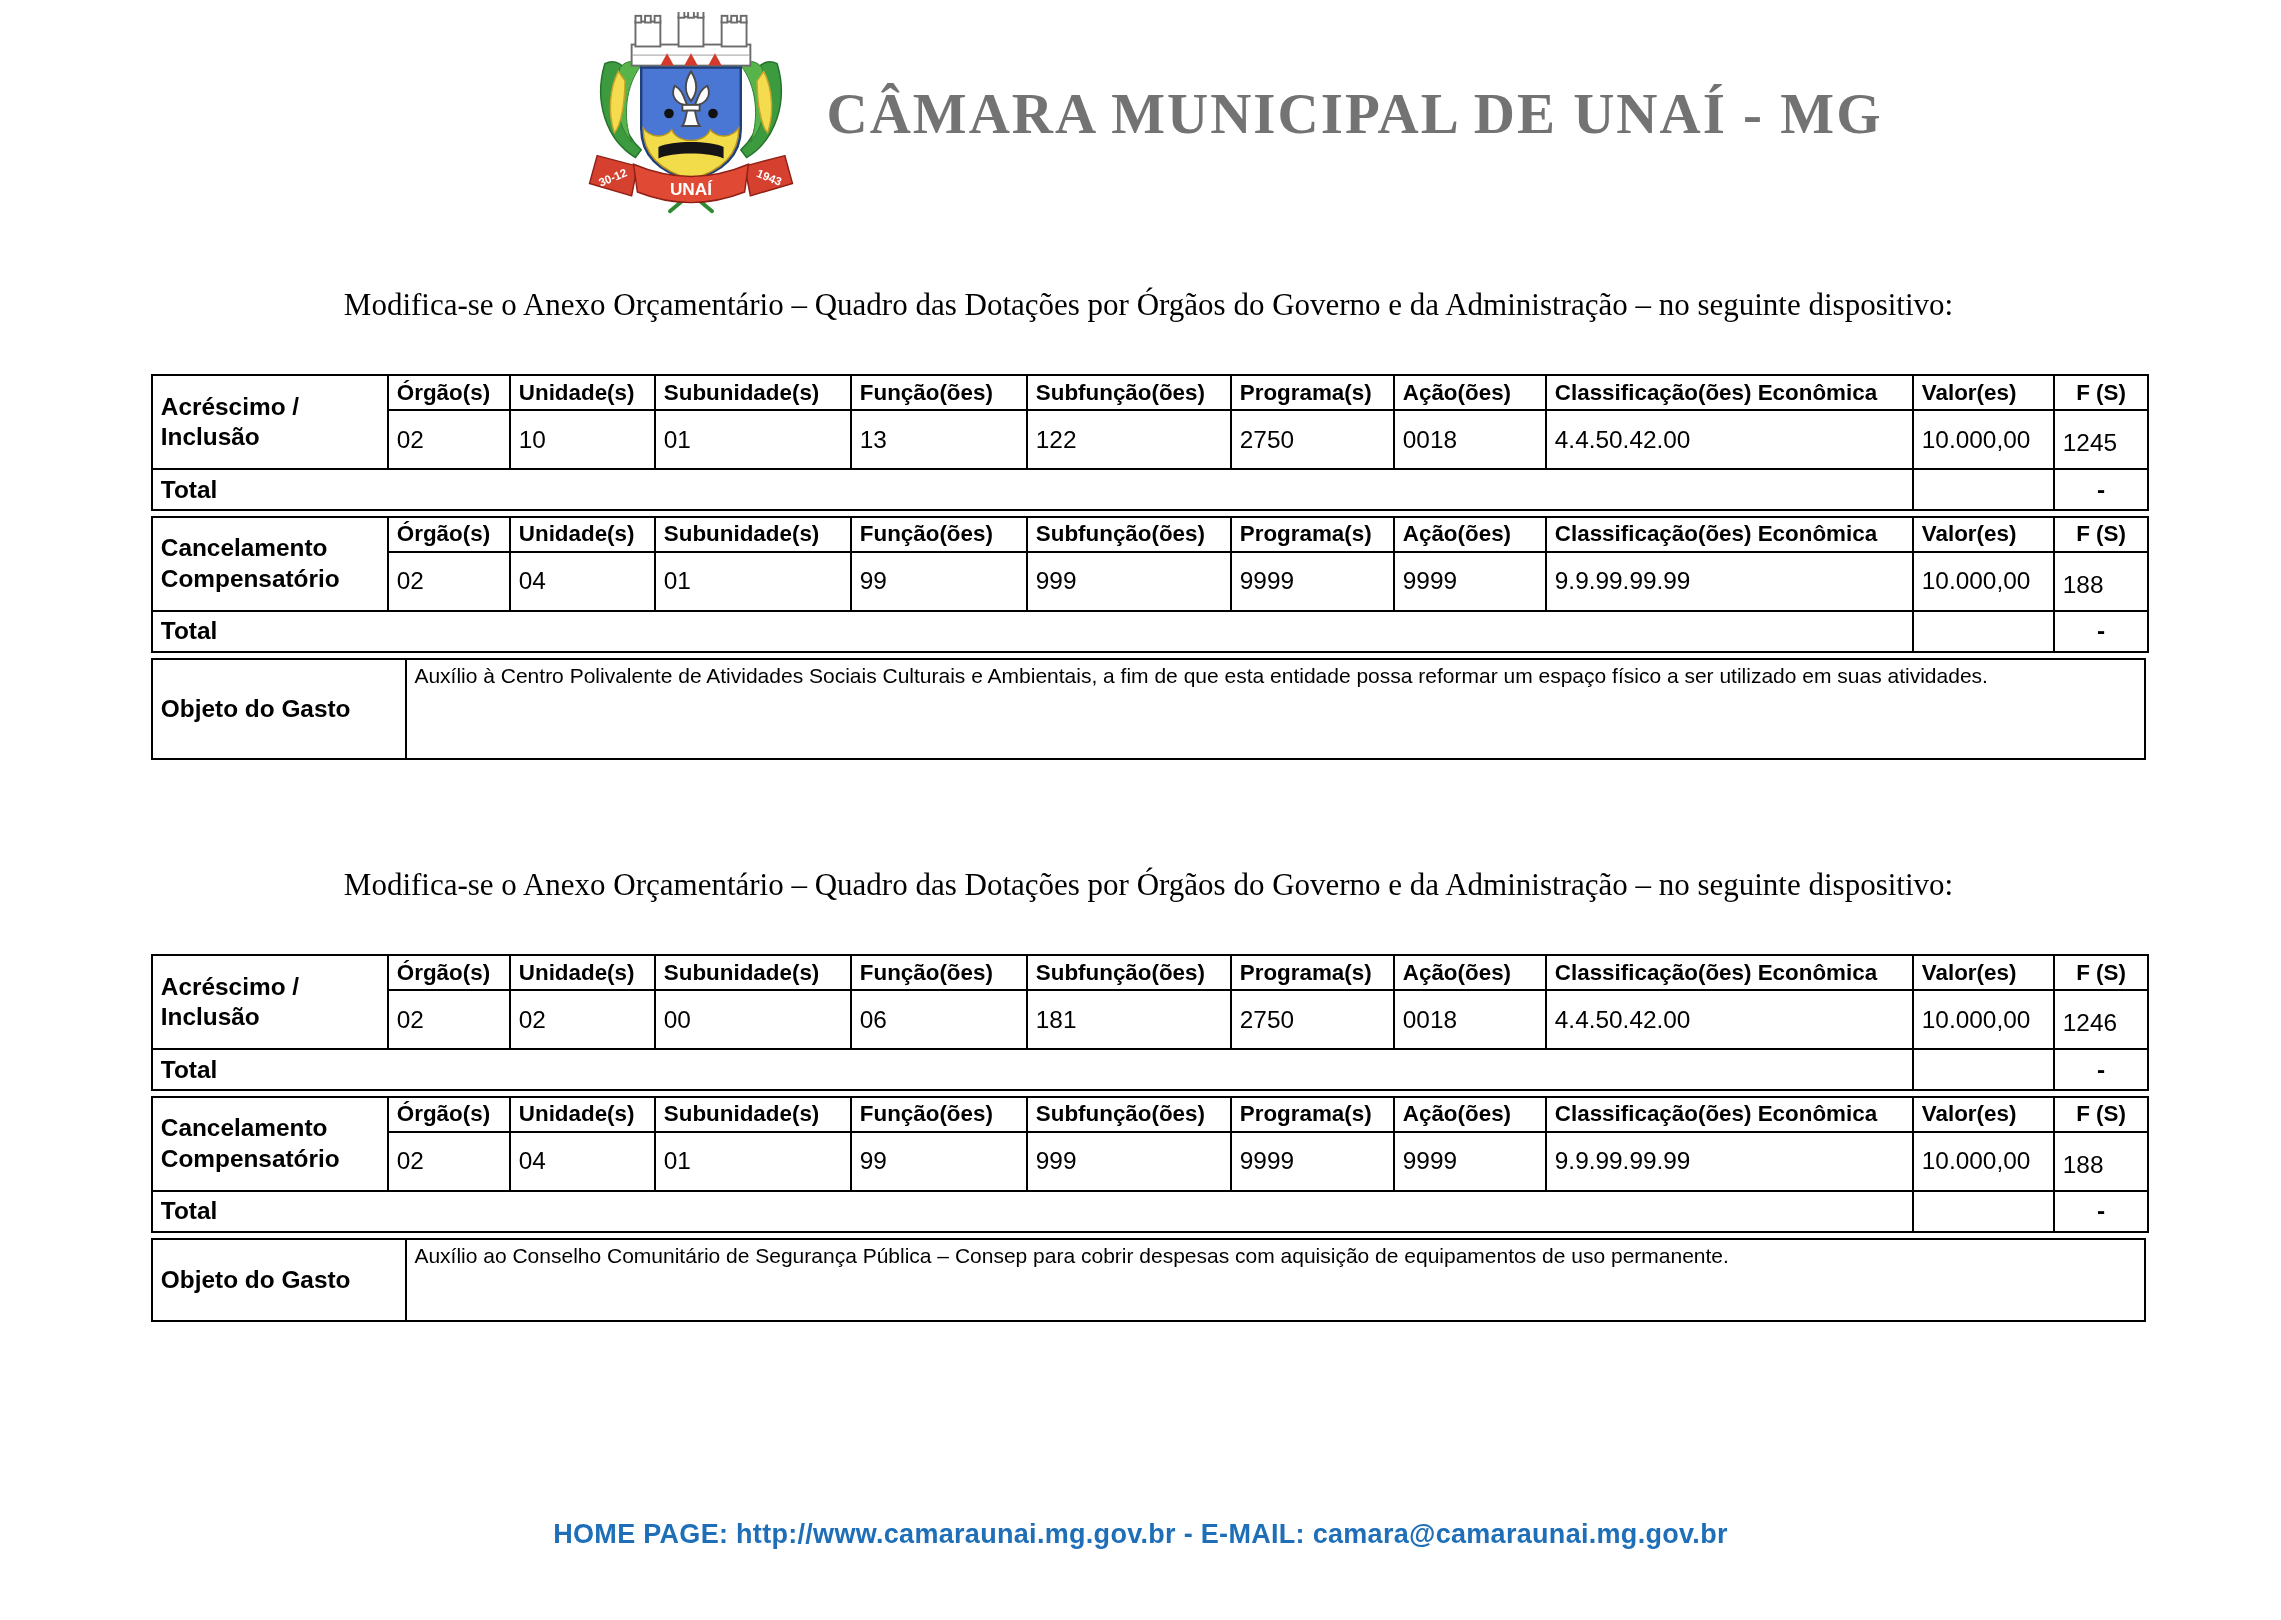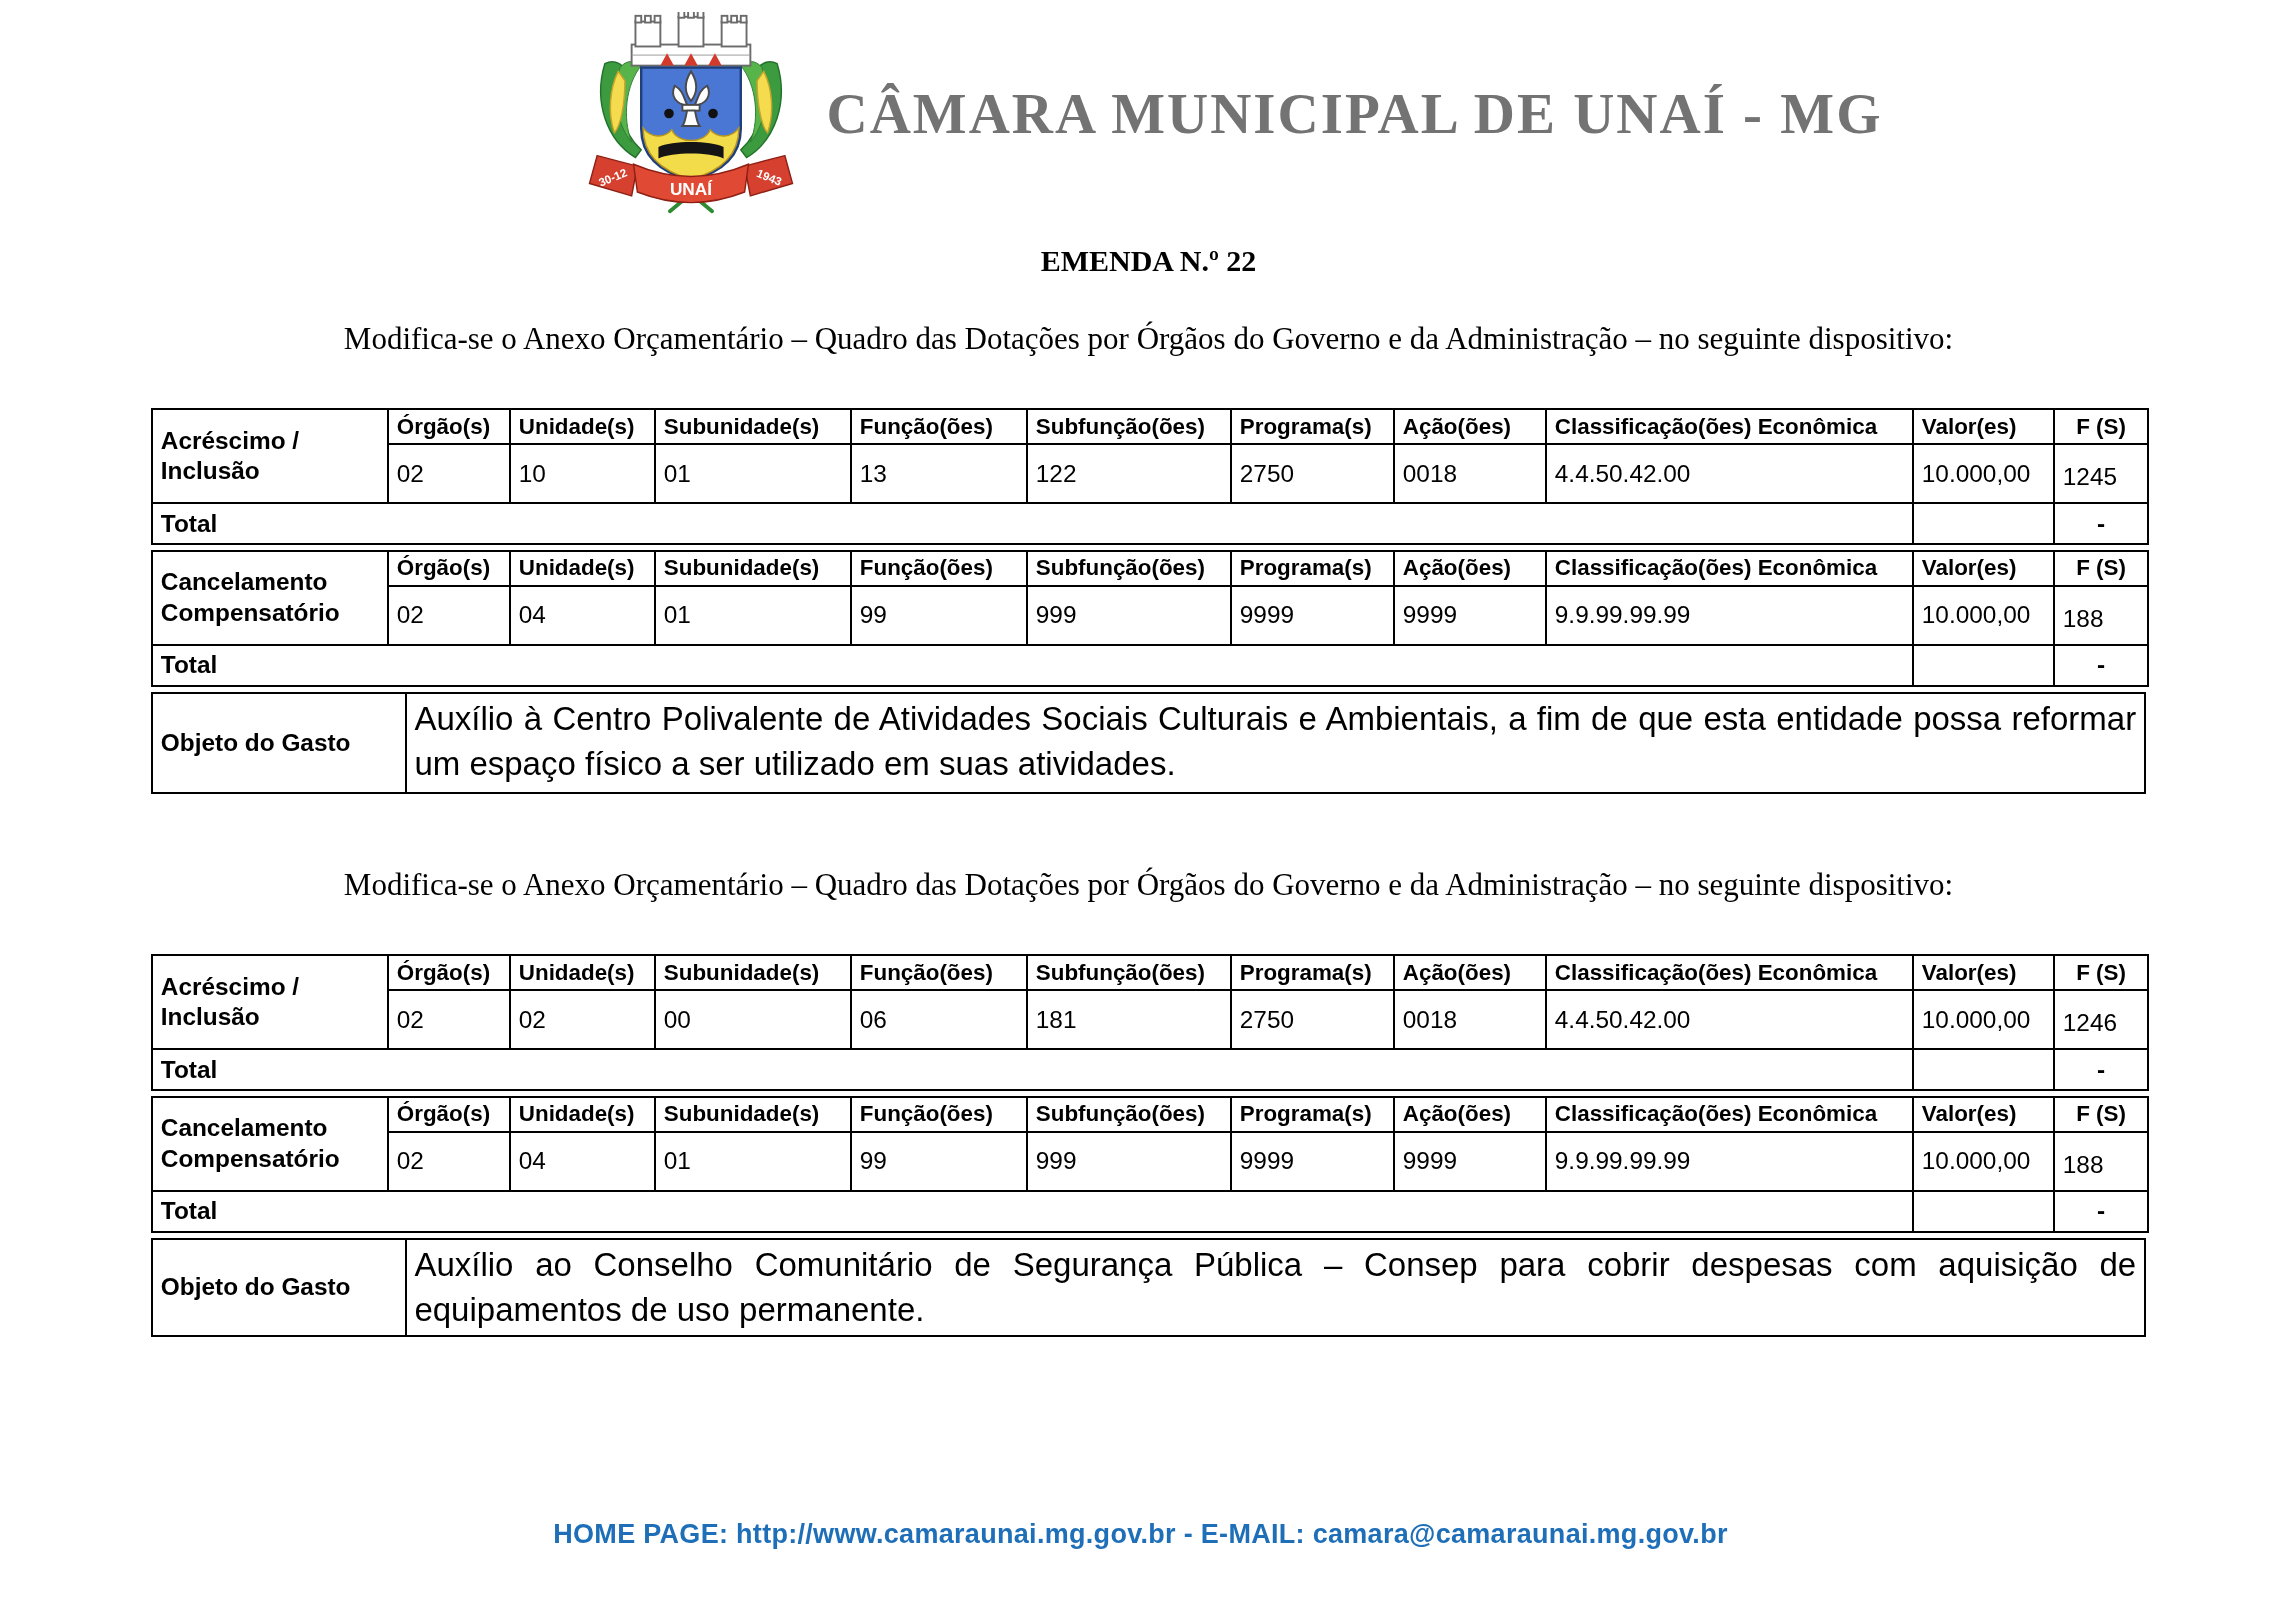--- a/index.html
+++ b/index.html
@@ -29,21 +29,21 @@
   .objeto-table{margin-top:0;}
   table.grid td{border:2px solid #000;padding:2px 7.8px;overflow:hidden;}
   td.lab{font-weight:bold;font-size:24.4px;vertical-align:middle;line-height:1.25;}
   td.hd{font-weight:bold;font-size:22.4px;white-space:nowrap;height:29px;vertical-align:middle;}
   td.hd.ctr{text-align:center;}
   td.val{font-size:24.4px;height:37px;vertical-align:middle;}
   td.val.fs{text-align:left;padding-right:13.7px;vertical-align:top;padding-top:18px;}
   td.tot-lab{font-weight:bold;font-size:24.4px;height:35px;vertical-align:middle;}
   td.dash{text-align:center;font-weight:bold;font-size:24.4px;vertical-align:middle;}
   td.obj-lab{font-weight:bold;font-size:24.4px;vertical-align:middle;}
-  td.obj-txt{font-size:33px;text-align:justify;vertical-align:top;padding-top:7.8px;
+  td.obj-txt{font-size:21px;text-align:justify;vertical-align:top;padding-top:7.8px;
              line-height:1.38;}
 
   
   .footer{position:absolute;top:1514px;left:0;width:2281px;text-align:center;
           color:#1e6fb8;font-weight:bold;}
   .footer .l1{font-size:27px;word-spacing:7.8px;letter-spacing:0.5px;}
   .footer .l2{font-size:27px;margin-top:4.9px;letter-spacing:0.3px;}
 </style>
 </head>
 <body>
@@ -113,21 +113,20 @@
         <path d="M60,159 C100,176 140,176 180,159 L176,188 C138,203 102,203 64,188 Z" fill="#e04a34"></path>
       </g>
       <text x="120" y="191" text-anchor="middle" font-size="18" font-weight="bold" fill="#ffffff" font-family="Liberation Sans, sans-serif">UNAÍ</text>
       <text x="38" y="177" text-anchor="middle" font-size="12" font-weight="bold" fill="#ffffff" transform="rotate(-22 38 172)" font-family="Liberation Sans, sans-serif">30-12</text>
       <text x="202" y="177" text-anchor="middle" font-size="12" font-weight="bold" fill="#ffffff" transform="rotate(22 202 172)" font-family="Liberation Sans, sans-serif">1943</text>
     </svg>
     <h1 class="page-title">CÂMARA MUNICIPAL DE UNAÍ - MG</h1>
   </div>
 
   <section class="emenda" id="emenda-0">
-    <h2 class="emenda-title">EMENDA N.º 22</h2>
     <p class="intro">Modifica-se o Anexo Orçamentário – Quadro das Dotações por Órgãos do Governo e da Administração – no seguinte dispositivo:</p>
     <div class="tables">
         <table class="grid section-table">
           <colgroup>
             <col style="width: 236px;">
             <col style="width: 122px;">
             <col style="width: 145px;">
             <col style="width: 196px;">
             <col style="width: 176px;">
             <col style="width: 204px;">

